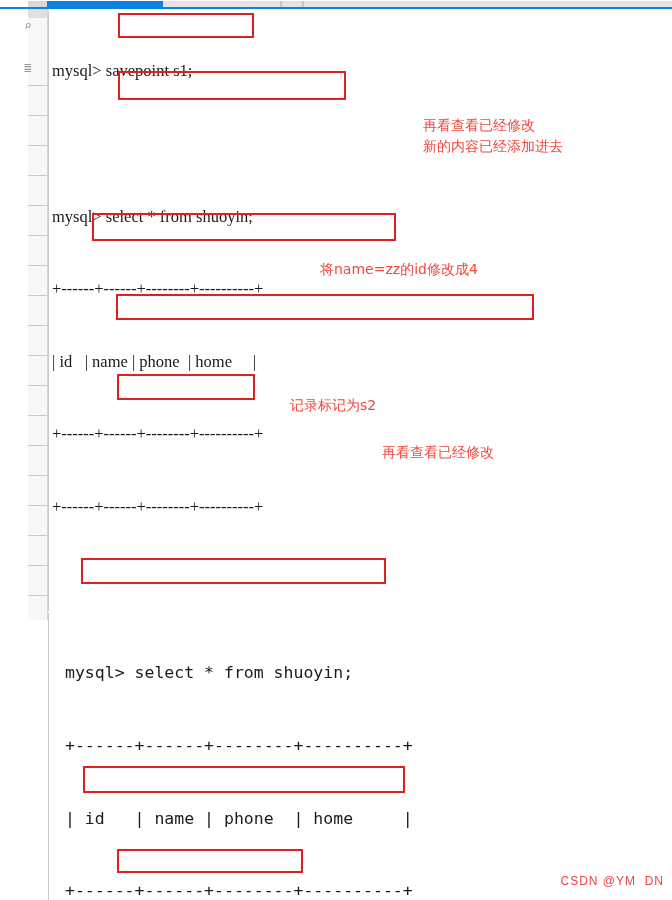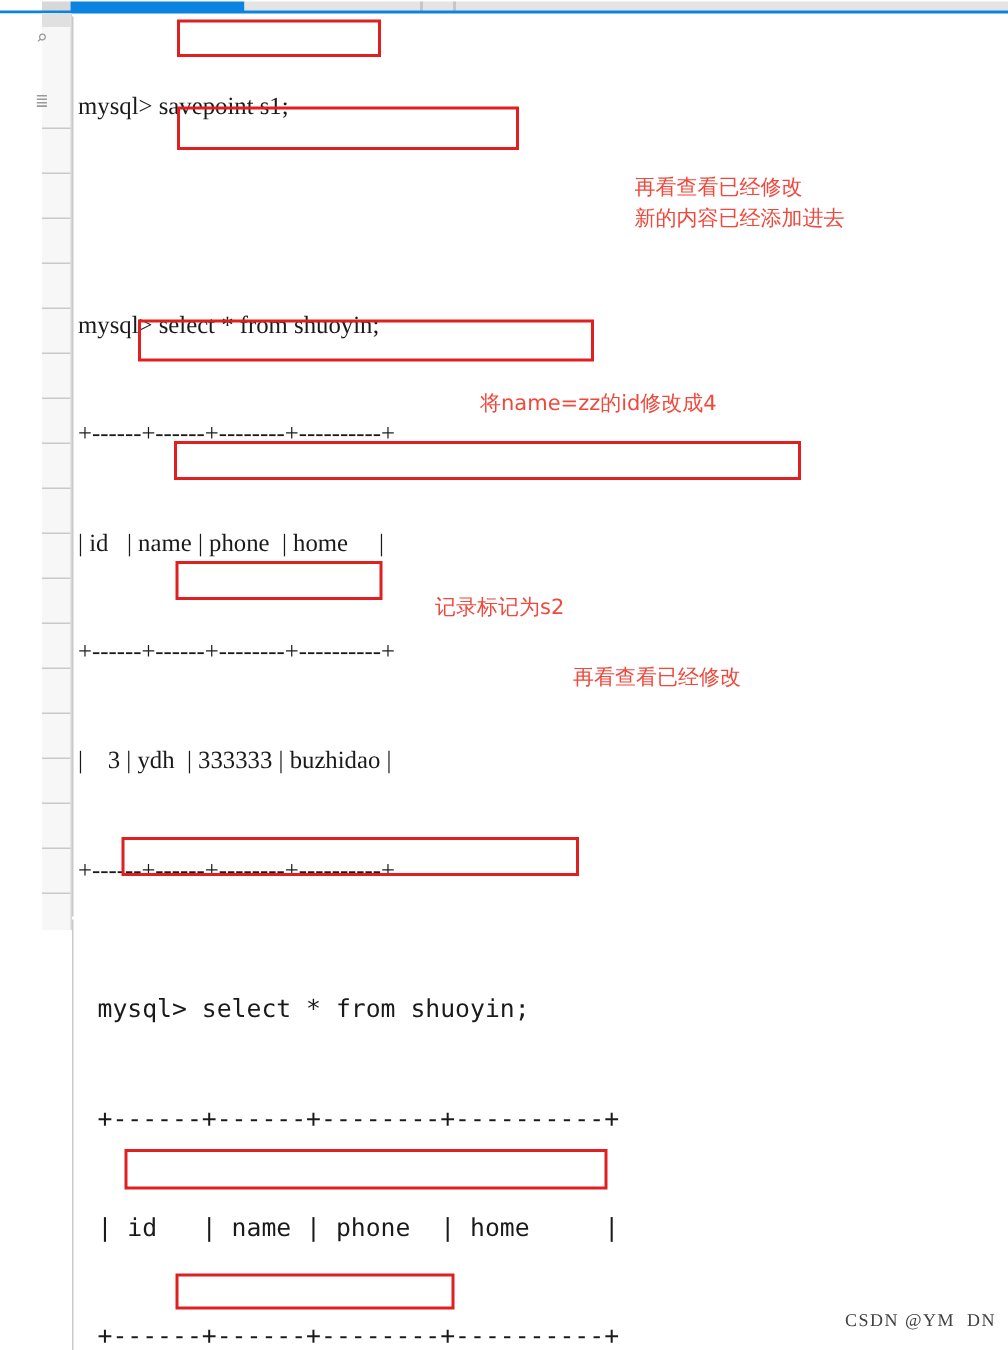--- a/index.html
+++ b/index.html
@@ -130,22 +130,22 @@
     font-family: "DejaVu Sans", sans-serif;
     font-size: 14px;
     line-height: 19px;
     white-space: pre;
   }
 
   
   #watermark {
     position: absolute;
     right: 8px; bottom: 12px;
-    color: #404040;
-    font-family: Liberation Serif, serif;
+    color: #ef4444;
+    font-family: Liberation Sans, sans-serif;
     font-size: 12px;
     letter-spacing: 1px;
     white-space: pre;
     margin-top: 24px;
   }
 </style>
 </head>
 <body>
 
 <div id="top-scrollbar">
@@ -184,21 +184,20 @@
   <div class="gutter-icon" id="lines-icon">≣</div>
 </div>
 
 <div class="term" id="term-upper">
   <span class="ln">mysql&gt; savepoint s1;</span>
   <span class="ln"></span>
   <span class="ln">mysql&gt; select * from shuoyin;</span>
   <span class="ln">+------+------+--------+----------+</span>
   <span class="ln">| id   | name | phone  | home     |</span>
   <span class="ln">+------+------+--------+----------+</span>
-  <span class="ln">|    3 | ydh  | 333333 | buzhidao |</span>
   <span class="ln">+------+------+--------+----------+</span>
   
   
   
   
   
   
   
   
   

